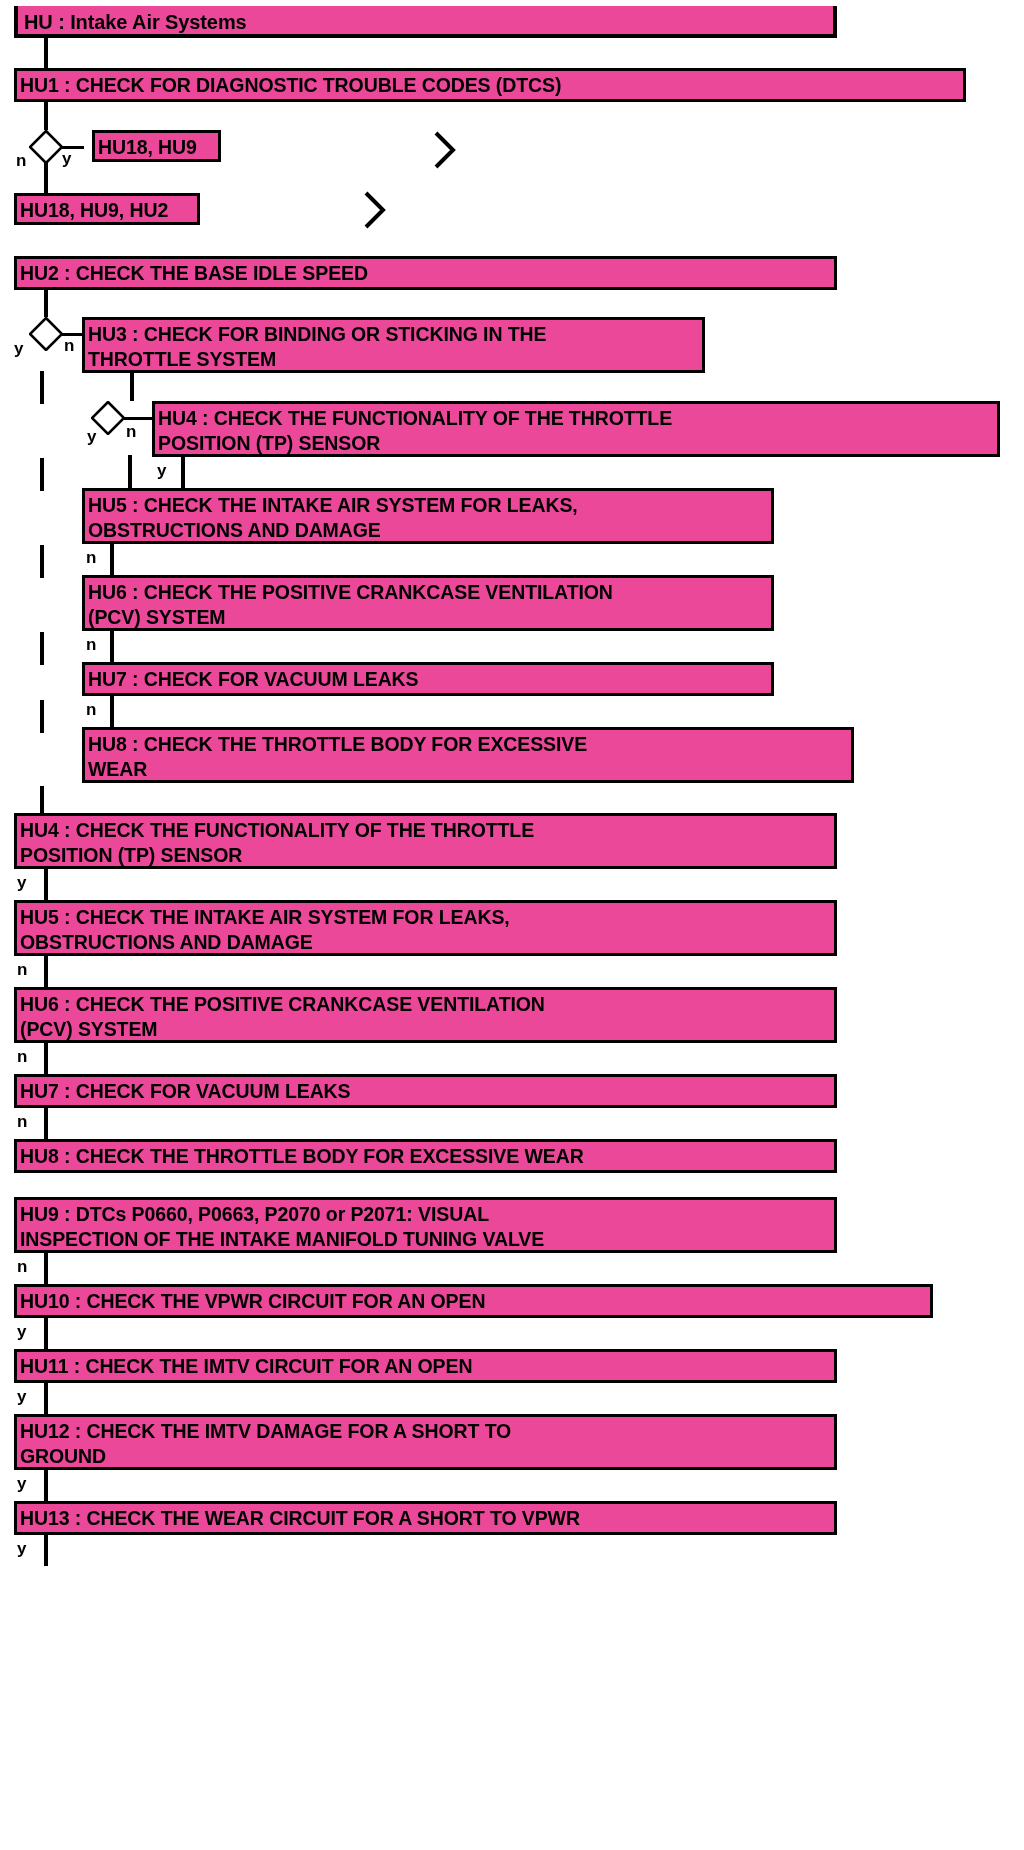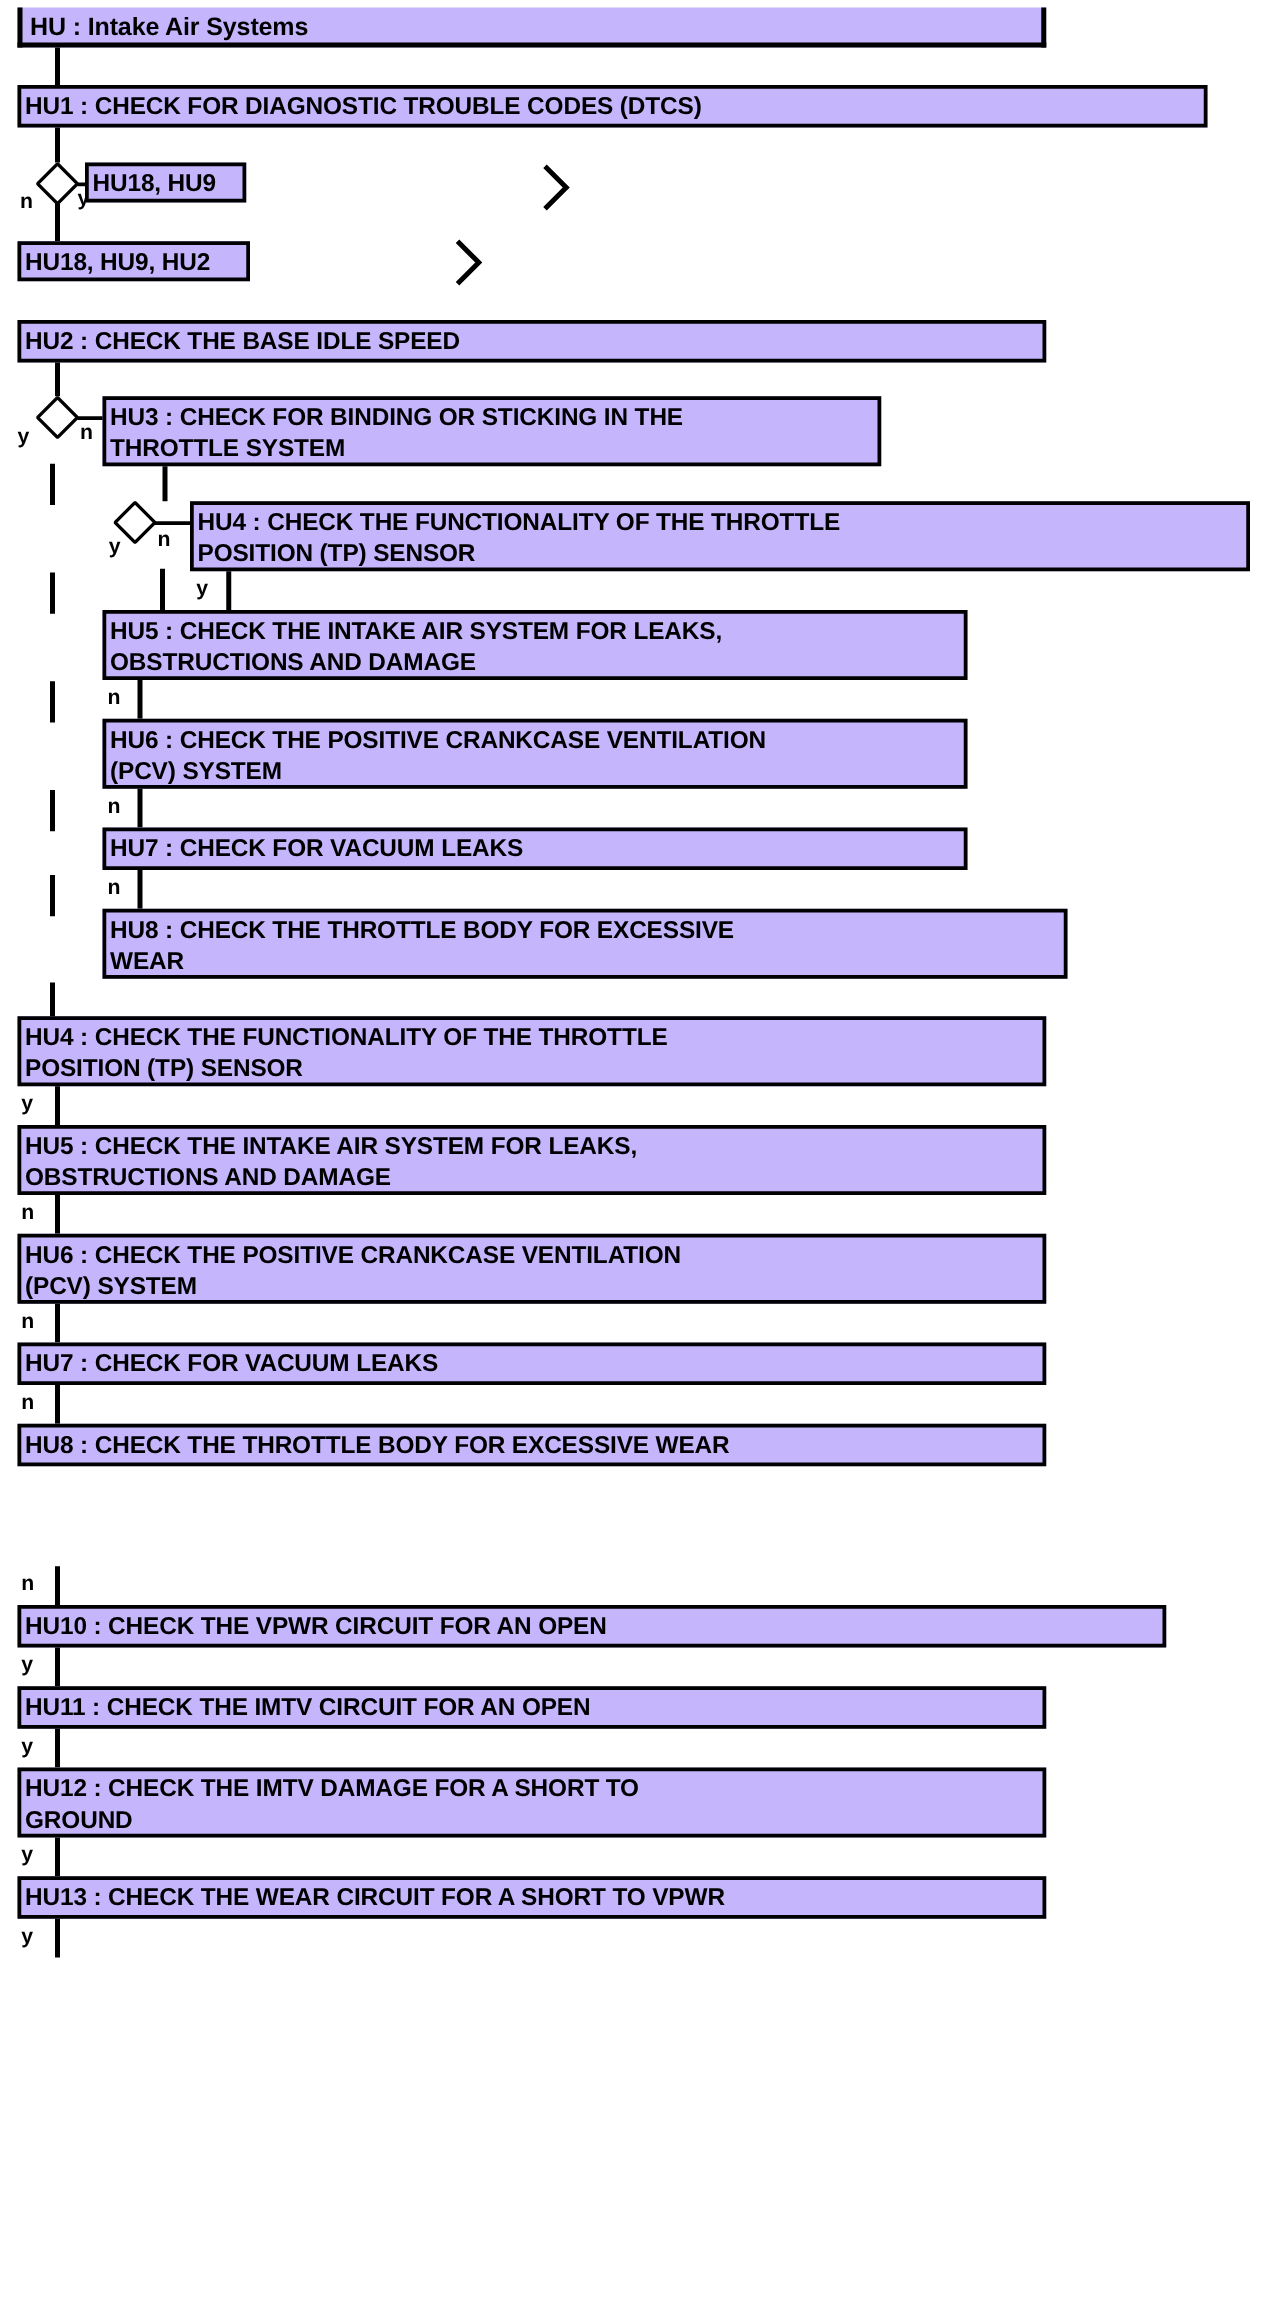--- a/index.html
+++ b/index.html
@@ -18,21 +18,21 @@
     height: 1850px;
     background: #ffffff;
     overflow: hidden;
   }
 
   
   .node {
     position: absolute;
     box-sizing: border-box;
     border: 3px solid #000;
-    background: #c4b5fd;
+    background: #ec4899;
     font-weight: bold;
     font-size: 19.5px;
     line-height: 25px;
     letter-spacing: -0.1px;
     padding: 2px 0 2px 3px;
     white-space: pre-line;
     overflow: hidden;
   }
   .node.title {
     border: none;
@@ -93,21 +93,21 @@
 
   <div class="diamond" style="left:29px; top:130px;">
     <svg width="34" height="34" viewBox="0 0 34 34">
       <polygon points="17,1 33,17 17,33 1,17" fill="#ffffff" stroke="#000000" stroke-width="2.6"></polygon>
     </svg>
   </div>
   <div class="hline" style="left:62px; top:146px; width:22px;"></div>
   <div class="edge-label" style="left:62px; top:150px;">y</div>
   <div class="edge-label" style="left:16px; top:152px;">n</div>
 
-  <div class="node" style="left:68px; top:130px; width:129px; height:32px;">HU18, HU9</div>
+  <div class="node" style="left:92px; top:130px; width:129px; height:32px;">HU18, HU9</div>
 
   <div class="vline" style="left:44px; top:163px; height:30px;"></div>
 
   <div class="node" style="left:14px; top:193px; width:186px; height:32px;">HU18, HU9, HU2</div>
 
   <div class="chevron" style="left:432px; top:130px;">
     <svg width="26" height="40" viewBox="0 0 26 40">
       <polyline points="4,3 21,20 4,37" fill="none" stroke="#000000" stroke-width="4"></polyline>
     </svg>
   </div>
@@ -197,20 +197,22 @@
   <div class="vline" style="left:44px; top:1043px; height:31px;"></div>
   <div class="edge-label" style="left:17px; top:1048px;">n</div>
 
   <div class="node" style="left:14px; top:1074px; width:823px; height:34px;">HU7 : CHECK FOR VACUUM LEAKS</div>
 
   <div class="vline" style="left:44px; top:1108px; height:31px;"></div>
   <div class="edge-label" style="left:17px; top:1113px;">n</div>
 
   <div class="node" style="left:14px; top:1139px; width:823px; height:34px;">HU8 : CHECK THE THROTTLE BODY FOR EXCESSIVE WEAR</div>
 
+  <div class="node" style="left:14px; top:1197px; width:823px; height:56px;">HU9 : DTCs P0660, P0663, P2070 or P2071: VISUAL
+INSPECTION OF THE INTAKE MANIFOLD TUNING VALVE</div>
 
   <div class="vline" style="left:44px; top:1253px; height:31px;"></div>
   <div class="edge-label" style="left:17px; top:1258px;">n</div>
 
   <div class="node" style="left:14px; top:1284px; width:919px; height:34px;">HU10 : CHECK THE VPWR CIRCUIT FOR AN OPEN</div>
 
   <div class="vline" style="left:44px; top:1318px; height:31px;"></div>
   <div class="edge-label" style="left:17px; top:1323px;">y</div>
 
   <div class="node" style="left:14px; top:1349px; width:823px; height:34px;">HU11 : CHECK THE IMTV CIRCUIT FOR AN OPEN</div>

